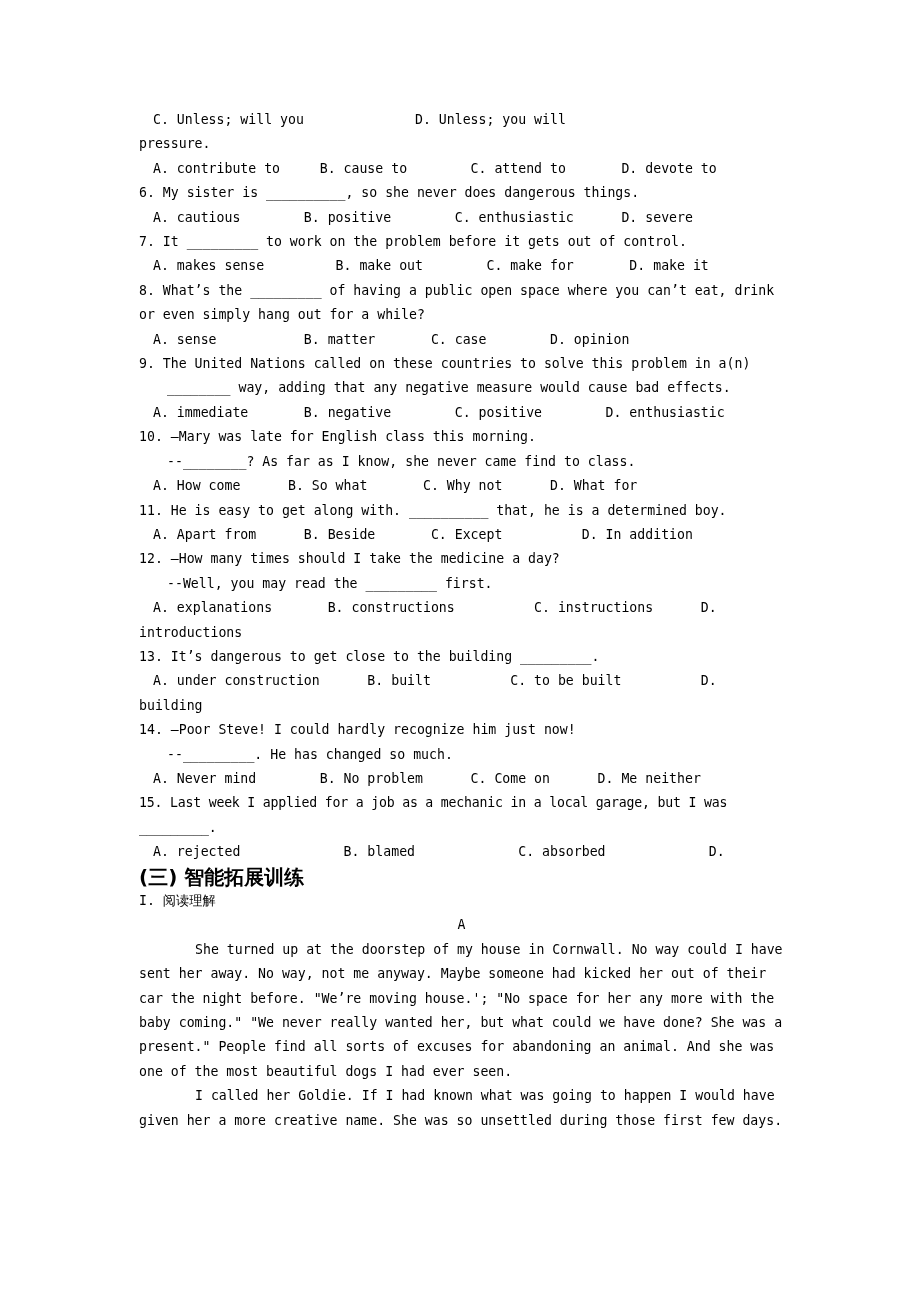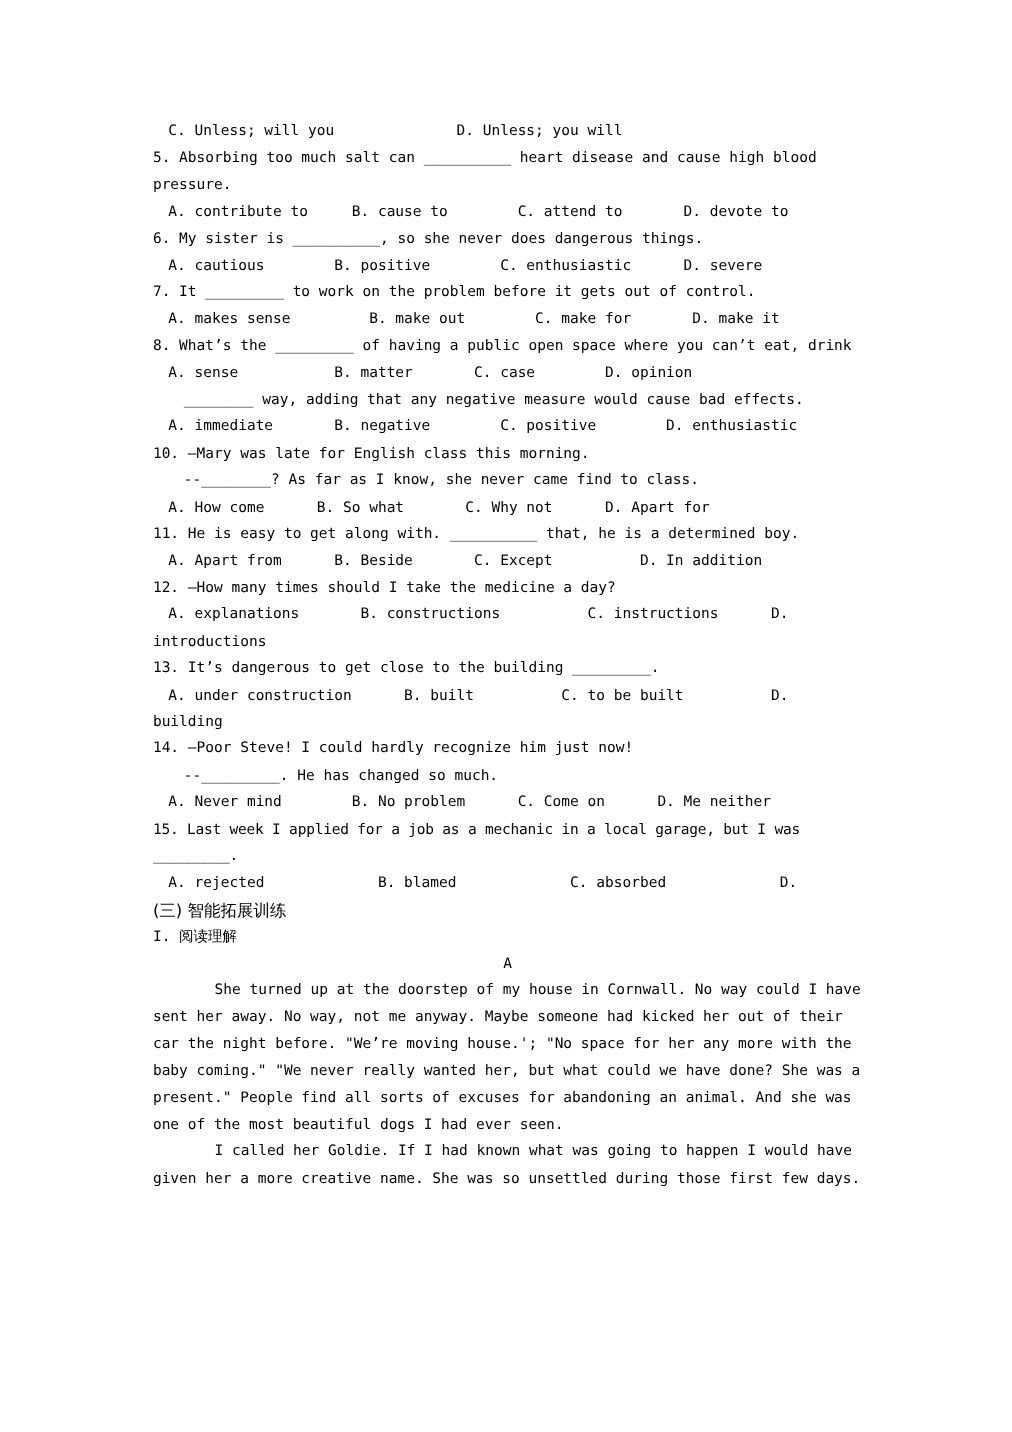--- a/index.html
+++ b/index.html
@@ -34,51 +34,53 @@
     line-height: 24.4px;
     white-space: pre-wrap;
     letter-spacing: 0px;
     font-family: "DejaVu Sans Mono", monospace;
   }
   .indent1 { padding-left: 14px; }
   .indent2 { padding-left: 28px; }
   .para-indent { text-indent: 56px; }
   .center { text-align: center; }
   .section-head {
-    font-size: 15px;
+    font-size: 20px;
     line-height: 24.4px;
     font-family: "DejaVu Sans", sans-serif;
-    font-weight: normal;
+    font-weight: bold;
   }
   .narrow { letter-spacing: -0.2px; }
 </style>
 </head>
 <body>
 
 <div class="page">
   <div class="content">
 
     <div class="line indent1">C. Unless; will you              D. Unless; you will</div>
-    <div class="line">5. Absorbing too much salt can __________ heart disease and cause high blood</div>
     <div class="line">pressure.</div>
     <div class="line indent1">A. contribute to     B. cause to        C. attend to       D. devote to</div>
     <div class="line">6. My sister is __________, so she never does dangerous things.</div>
     <div class="line indent1">A. cautious        B. positive        C. enthusiastic      D. severe</div>
     <div class="line">7. It _________ to work on the problem before it gets out of control.</div>
     <div class="line indent1">A. makes sense         B. make out        C. make for       D. make it</div>
     <div class="line">8. What’s the _________ of having a public open space where you can’t eat, drink</div>
+    <div class="line">or even simply hang out for a while?</div>
     <div class="line indent1">A. sense           B. matter       C. case        D. opinion</div>
+    <div class="line">9. The United Nations called on these countries to solve this problem in a(n)</div>
     <div class="line indent2">________ way, adding that any negative measure would cause bad effects.</div>
     <div class="line indent1">A. immediate       B. negative        C. positive        D. enthusiastic</div>
     <div class="line">10. –Mary was late for English class this morning.</div>
     <div class="line indent2">--________? As far as I know, she never came find to class.</div>
-    <div class="line indent1">A. How come      B. So what       C. Why not      D. Apart for</div>
+    <div class="line indent1">A. How come      B. So what       C. Why not      D. What for</div>
     <div class="line">11. He is easy to get along with. __________ that, he is a determined boy.</div>
     <div class="line indent1">A. Apart from      B. Beside       C. Except          D. In addition</div>
     <div class="line">12. –How many times should I take the medicine a day?</div>
+    <div class="line indent2">--Well, you may read the _________ first.</div>
     <div class="line indent1">A. explanations       B. constructions          C. instructions      D.</div>
     <div class="line">introductions</div>
     <div class="line">13. It’s dangerous to get close to the building _________.</div>
     <div class="line indent1">A. under construction      B. built          C. to be built          D.</div>
     <div class="line">building</div>
     <div class="line">14. –Poor Steve! I could hardly recognize him just now!</div>
     <div class="line indent2">--_________. He has changed so much.</div>
     <div class="line indent1">A. Never mind        B. No problem      C. Come on      D. Me neither</div>
     <div class="line narrow">15. Last week I applied for a job as a mechanic in a local garage, but I was _________.</div>
     <div class="line indent1">A. rejected             B. blamed             C. absorbed             D.</div>

